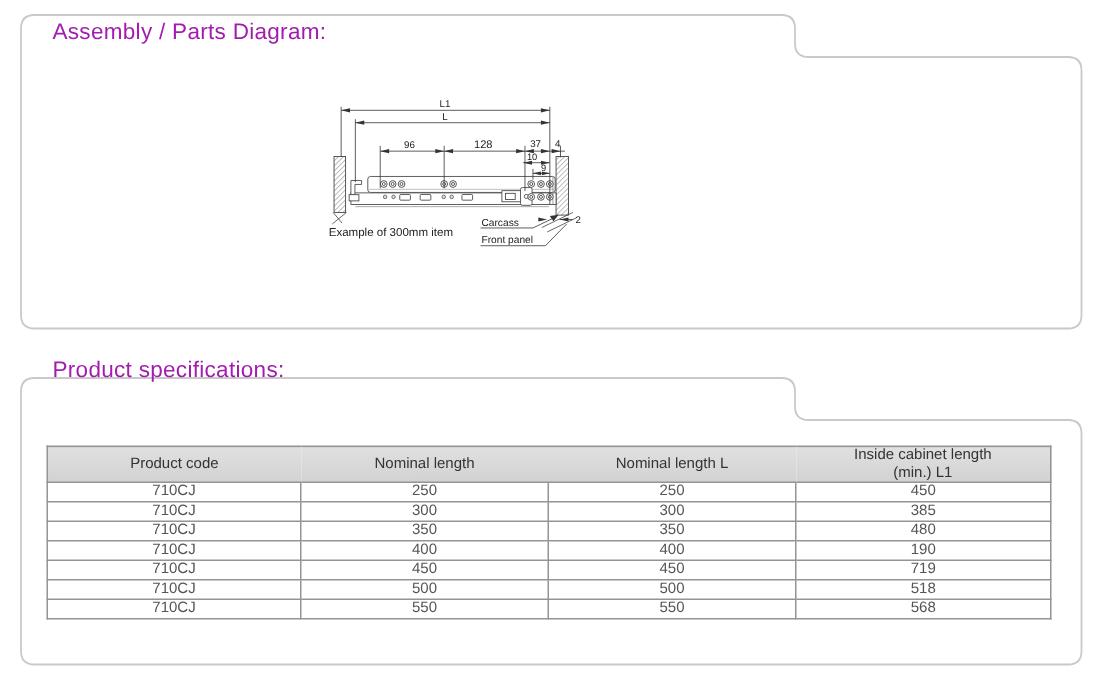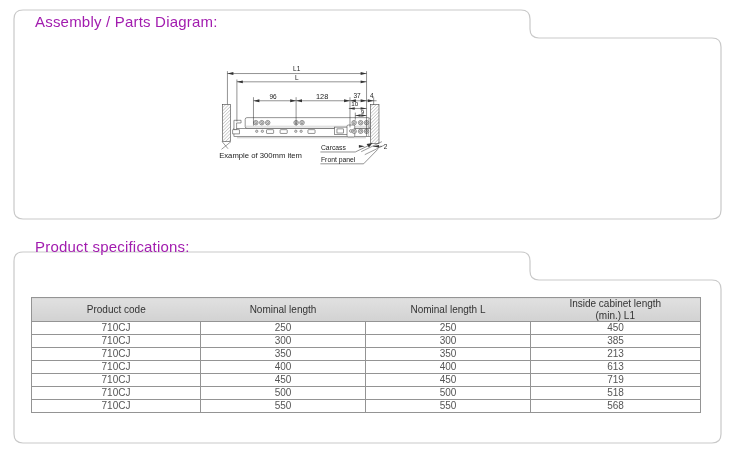--- a/index.html
+++ b/index.html
@@ -170,27 +170,27 @@
       <tr>
         <td>710CJ</td>
           <td>300</td>
           <td>300</td>
           <td>385</td>
       </tr>
       <tr>
         <td>710CJ</td>
           <td>350</td>
           <td>350</td>
-          <td>213</td>
+          <td>480</td>
       </tr>
       <tr>
         <td>710CJ</td>
           <td>400</td>
           <td>400</td>
-          <td>613</td>
+          <td>190</td>
       </tr>
       <tr>
         <td>710CJ</td>
           <td>450</td>
           <td>450</td>
           <td>719</td>
       </tr>
       <tr>
         <td>710CJ</td>
           <td>500</td>

